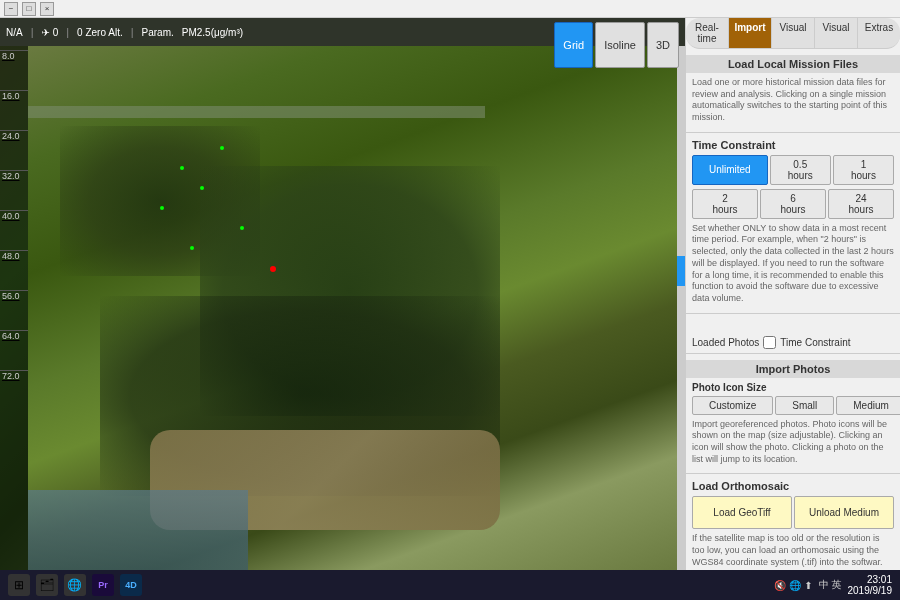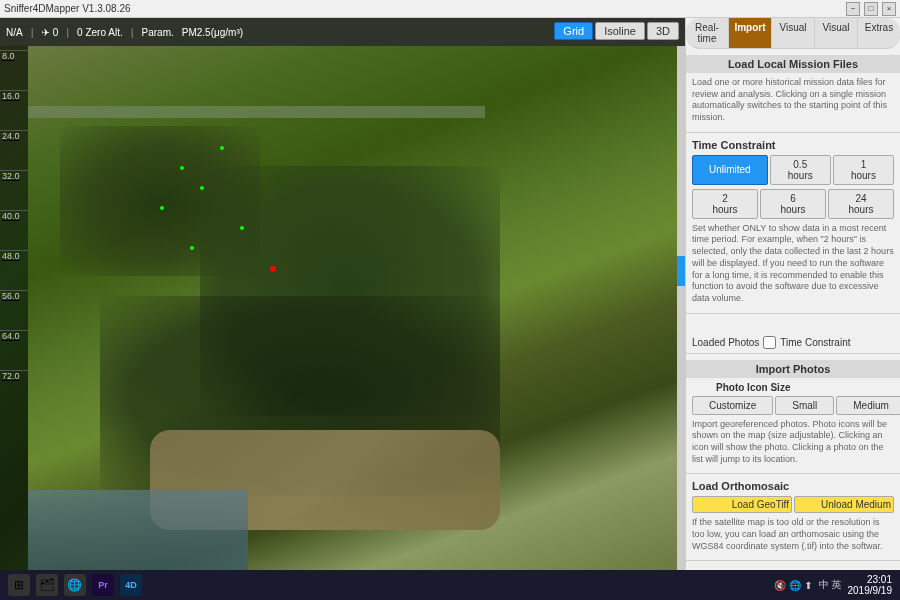--- a/index.html
+++ b/index.html
@@ -60,21 +60,21 @@
     .map-toolbar-sep { color: #888; }
 
     
     #map-btn-group {
       position: absolute;
       top: 4px; right: 6px;
       display: flex; gap: 2px;
       z-index: 11;
     }
     .map-btn {
-      padding: 2px 8px;
+      padding: 16px 8px;
       background: #e0e0e0;
       border: 1px solid #999;
       border-radius: 2px;
       cursor: pointer;
       font-size: 11px;
       color: #333;
     }
     .map-btn.active {
       background: #2196F3;
       color: #fff;
@@ -217,39 +217,38 @@
       margin-top: 16px;
     }
     .photos-row input[type="checkbox"] { margin: 0; }
 
     
     .icon-size-label {
       font-size: 10px;
       font-weight: bold;
       color: #333;
       margin-bottom: 3px;
-      margin-left: 24px;
     }
 
     
     .ortho-btn-group {
       display: flex;
       gap: 2px;
       margin-bottom: 4px;
     }
     .ortho-btn {
       flex: 1;
-      padding: 2px 2px;
+      padding: 10px 2px;
       font-size: 10px;
       border: 1px solid #aaa;
-      background: #fde047;
+      background: #fef9c3;
       cursor: pointer;
       border-radius: 2px;
       color: #333;
-      text-align: right;
+      text-align: center;
     }
 
     
     #taskbar {
       height: 30px;
       background: #1a1a2e;
       display: flex;
       align-items: center;
       padding: 0 8px;
       gap: 6px;
@@ -287,21 +286,20 @@
       position: absolute;
       height: 8px;
       background: #888;
       opacity: 0.7;
     }
   </style>
 </head>
 <body>
 
 <div id="top-bar">
-  <span class="title">Sniffer4DMapper V1.3.08.26</span>
   <div class="win-controls">
     <div class="win-btn">−</div>
     <div class="win-btn">□</div>
     <div class="win-btn">×</div>
   </div>
 </div>
 
 <div id="main">
 
   <div id="map-area">

